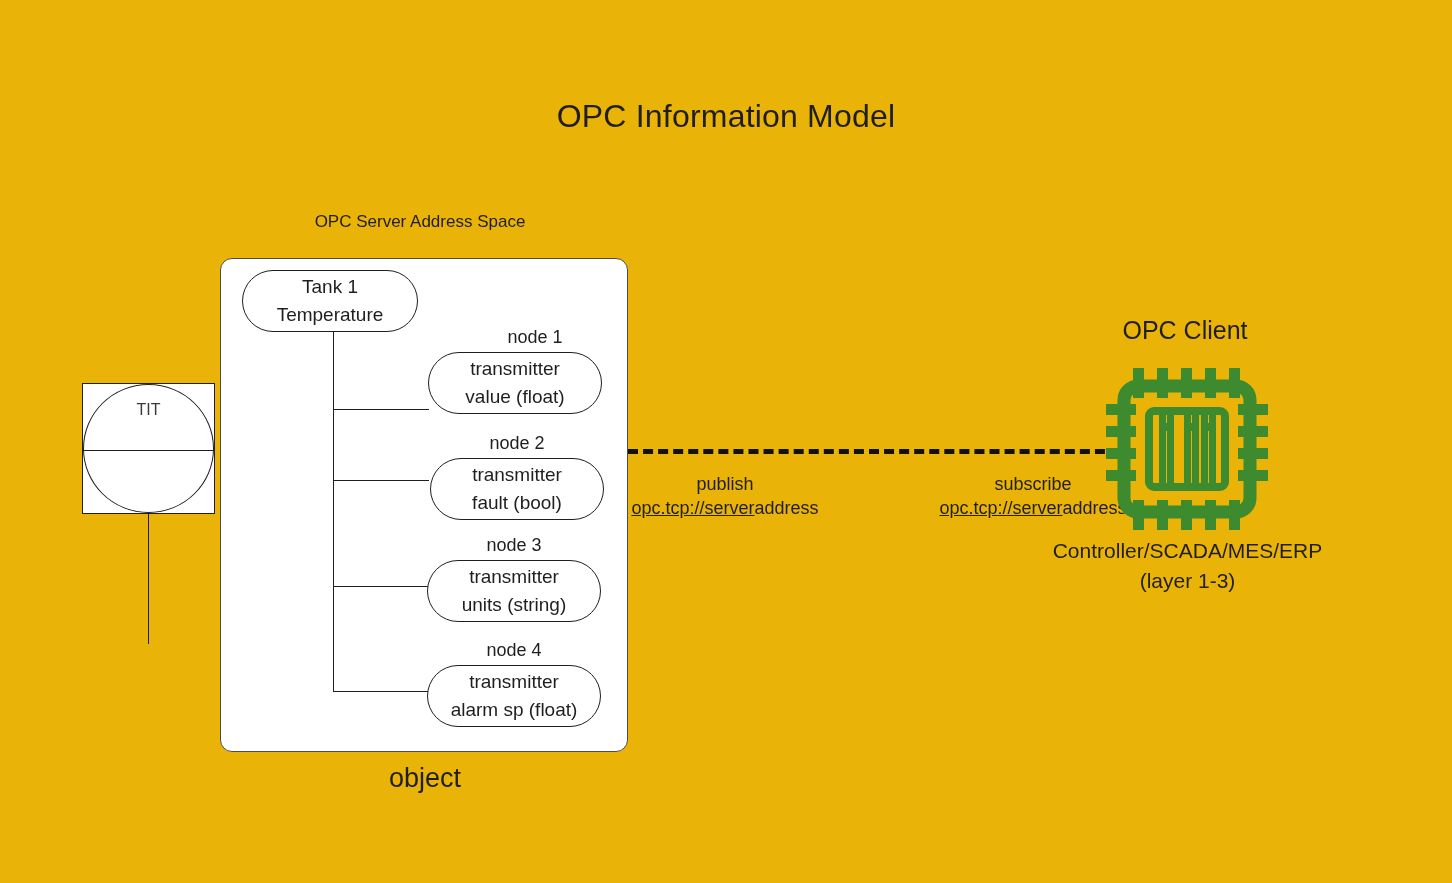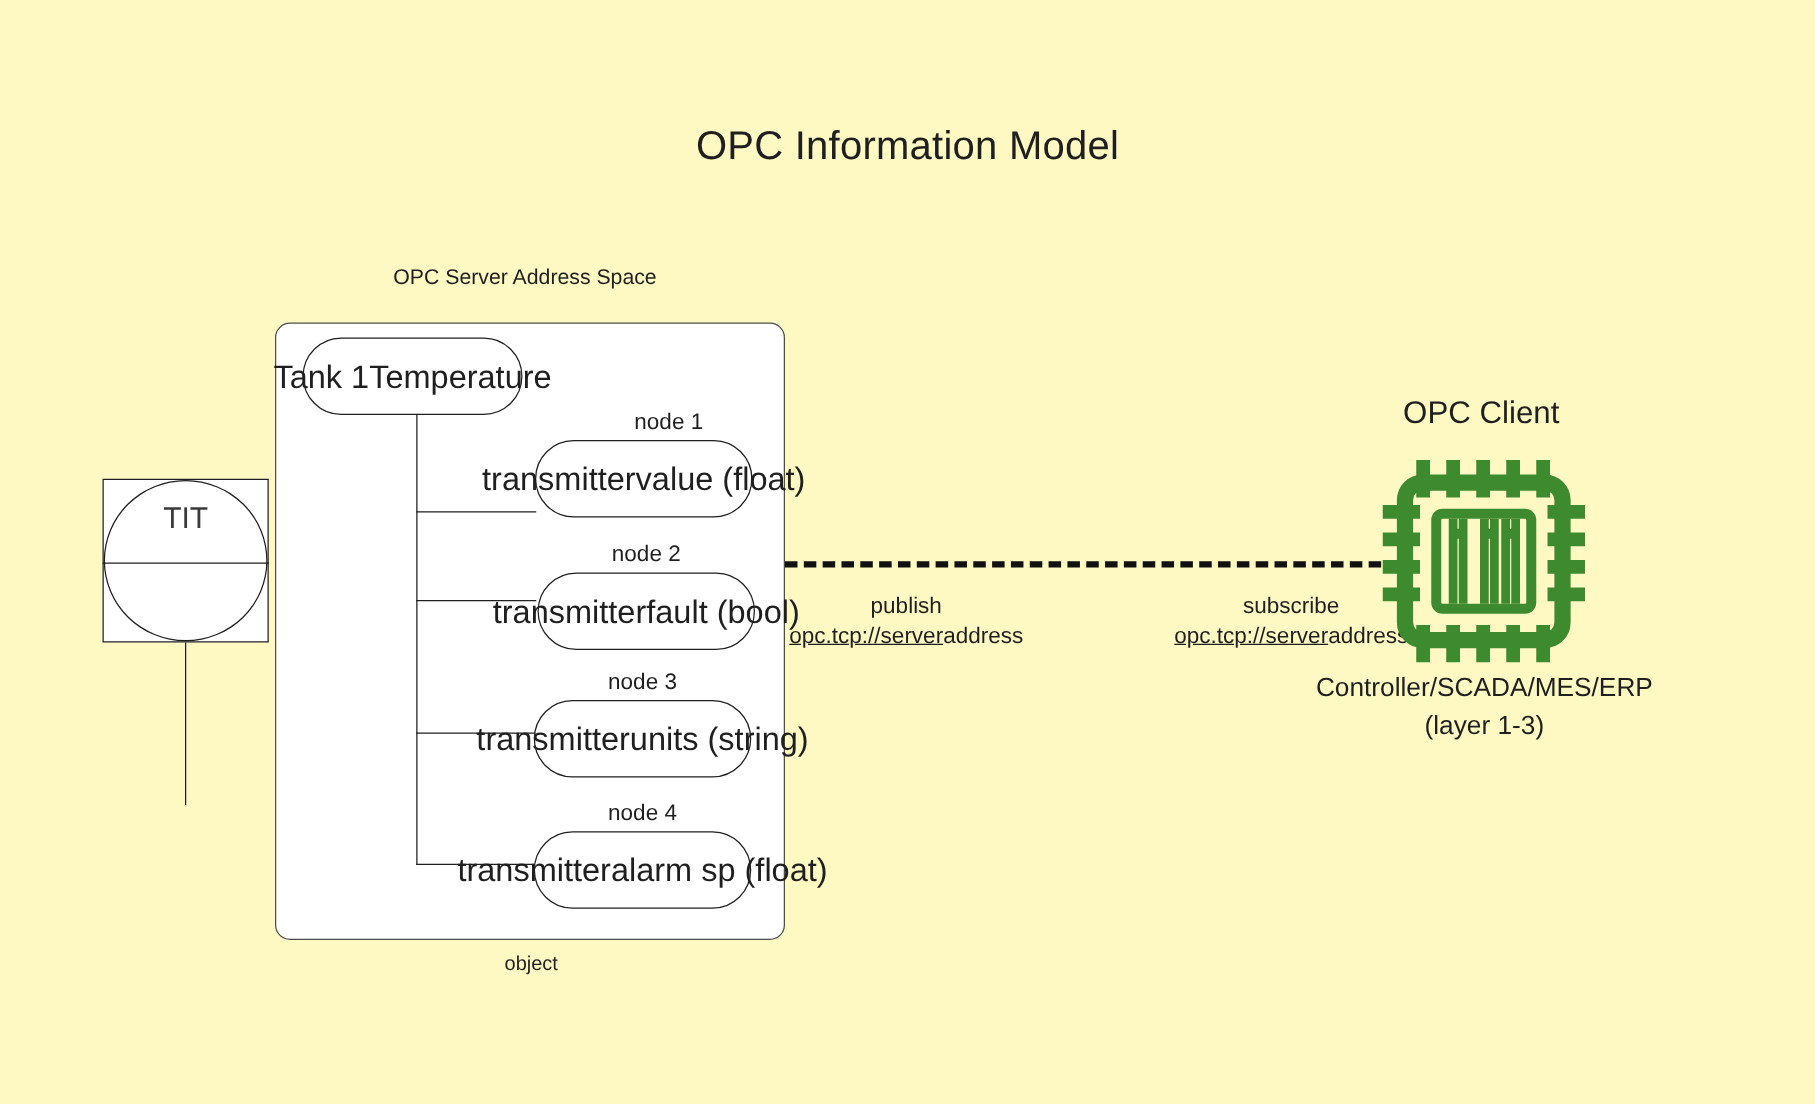--- a/index.html
+++ b/index.html
@@ -8,21 +8,21 @@
     background: #ffffff;
   }
   body {
     font-family: "Liberation Sans", sans-serif;
     color: #1a1a1a;
   }
   #canvas {
     position: relative;
     width: 1452px;
     height: 883px;
-    background: #fef9c3;
+    background: #eab308;
     overflow: hidden;
   }
   .abs { position: absolute; }
   .ctr { text-align: center; }
 
   
   #diagram-title {
     left: 0; top: 98px; width: 1452px;
     font-size: 32px;
     color: #1f1f1f;
@@ -33,21 +33,21 @@
     font-size: 17px;
     color: #1f1f1f;
   }
   #opc-client-title {
     left: 1035px; top: 316px; width: 300px;
     font-size: 25px;
     color: #1f1f1f;
   }
   #object-caption {
     left: 320px; top: 763px; width: 210px;
-    font-size: 16px;
+    font-size: 27px;
     color: #1f1f1f;
     text-align: center;
   }
   #client-role-caption {
     left: 1000px; top: 536px; width: 375px;
     font-size: 21px;
     line-height: 30px;
     color: #1f1f1f;
   }
   #ua-message-label {
@@ -66,24 +66,24 @@
     box-sizing: border-box;
   }
 
   
   .ellipse {
     border: 1.6px solid #1f1f1f;
     border-radius: 999px;
     background: #ffffff;
     box-sizing: border-box;
     display: flex;
-    flex-direction: row;
+    flex-direction: column;
     align-items: center;
     justify-content: center;
-    font-size: 26px;
+    font-size: 19px;
     line-height: 28px;
     color: #1f1f1f;
     white-space: nowrap;
   }
   #object-ellipse {
     left: 242px; top: 270px;
     width: 176px; height: 62px;
   }
   .node-ellipse { width: 174px; height: 62px; }
   .node-label {
@@ -109,21 +109,21 @@
     background: transparent;
     box-sizing: border-box;
   }
   #tit-divider {
     left: 82px; top: 450px;
     width: 133px; height: 0;
     border-top: 1.5px solid #1f1f1f;
   }
   #tit-text {
     left: 82px; top: 401px; width: 133px;
-    font-size: 24px;
+    font-size: 16px;
     color: #3a3a3a;
   }
   #tit-stem {
     left: 148px; top: 514px;
     width: 0; height: 130px;
     border-left: 1.5px solid #1f1f1f;
   }
 
   
   #tree-trunk {

